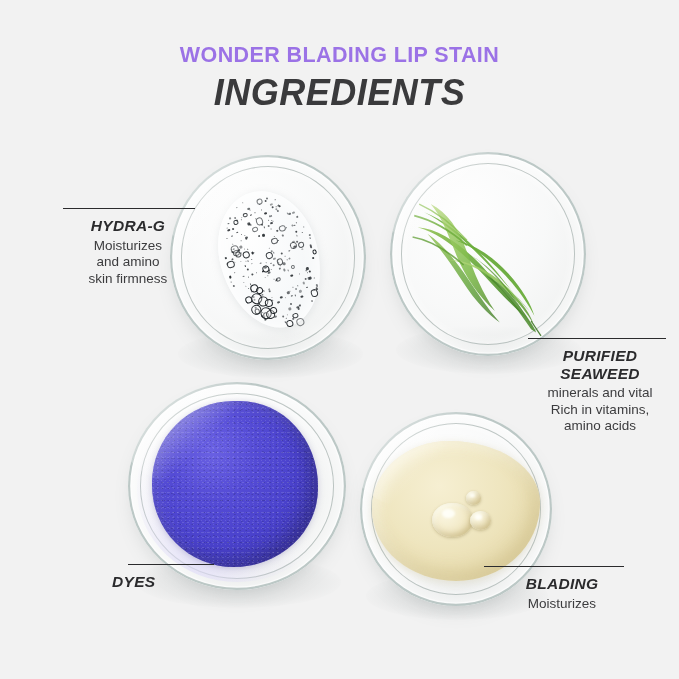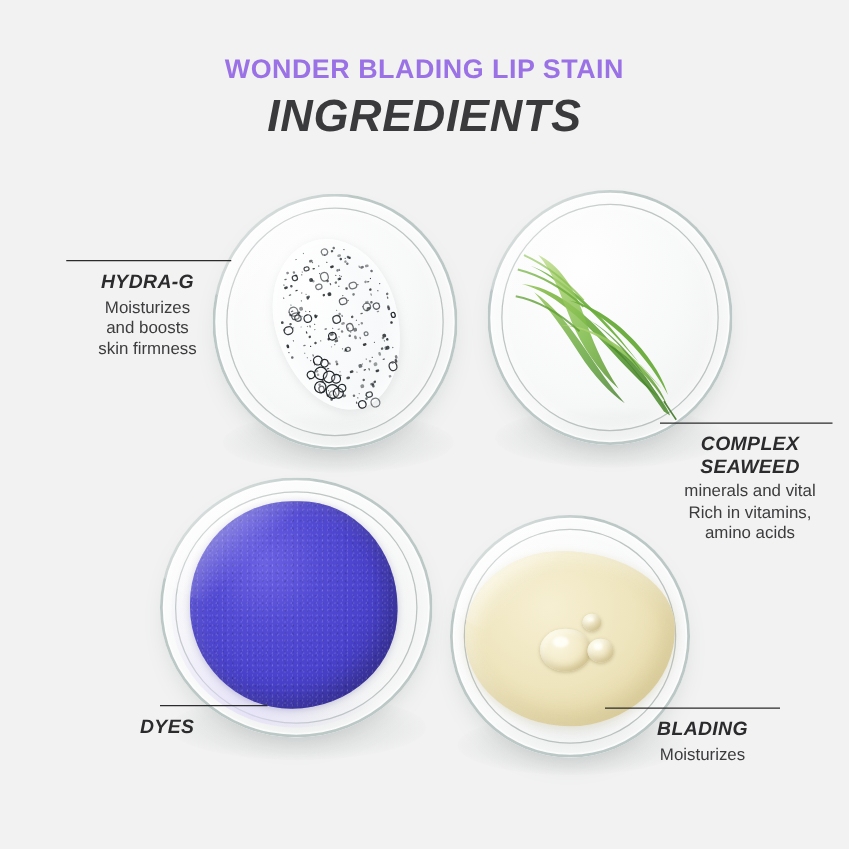--- a/index.html
+++ b/index.html
@@ -178,21 +178,21 @@
     font-size:15.5px;font-weight:bold;font-style:italic;
     color:#2b2b2d;letter-spacing:0.3px;line-height:1.14;
   }
   .cdesc{
     margin-top:3px;
     font-size:13.5px;color:#3c3c3e;line-height:1.22;font-weight:400;
   }
   .ta-left{text-align:left;}
   .ta-center{text-align:center;}
 
-  #co-hydra   {left:48px; top:208px; width:140px;}
+  #co-hydra   {left:58px; top:208px; width:140px;}
   #co-hydra .rule{width:132px;margin-left:5px;}
   #co-seaweed {left:528px;top:338px; width:144px;}
   #co-seaweed .rule{width:138px;}
   #co-dyes    {left:112px;top:564px; width:140px;}
   #co-dyes .rule{width:86px;margin-left:16px;}
   #co-squalane{left:482px;top:566px; width:160px;}
   #co-squalane .rule{width:140px;margin-left:2px;}
 </style>
 </head>
 <body>
@@ -517,29 +517,29 @@
     </div>
   </div>
 
   <div class="callout ta-center" id="co-hydra">
     <div class="rule"></div>
     <div class="cname">
       <div>HYDRA-G</div>
     </div>
     <div class="cdesc">
       <div>Moisturizes</div>
-      <div>and boosts</div>
+      <div>and amino</div>
       <div>skin firmness</div>
     </div>
   </div>
 
   <div class="callout ta-center" id="co-seaweed">
     <div class="rule"></div>
     <div class="cname">
-      <div>COMPLEX</div>
+      <div>PURIFIED</div>
       <div>SEAWEED</div>
     </div>
     <div class="cdesc">
       <div>minerals and vital</div>
       <div>Rich in vitamins,</div>
       <div>amino acids</div>
     </div>
   </div>
 
   <div class="callout ta-left" id="co-dyes">

